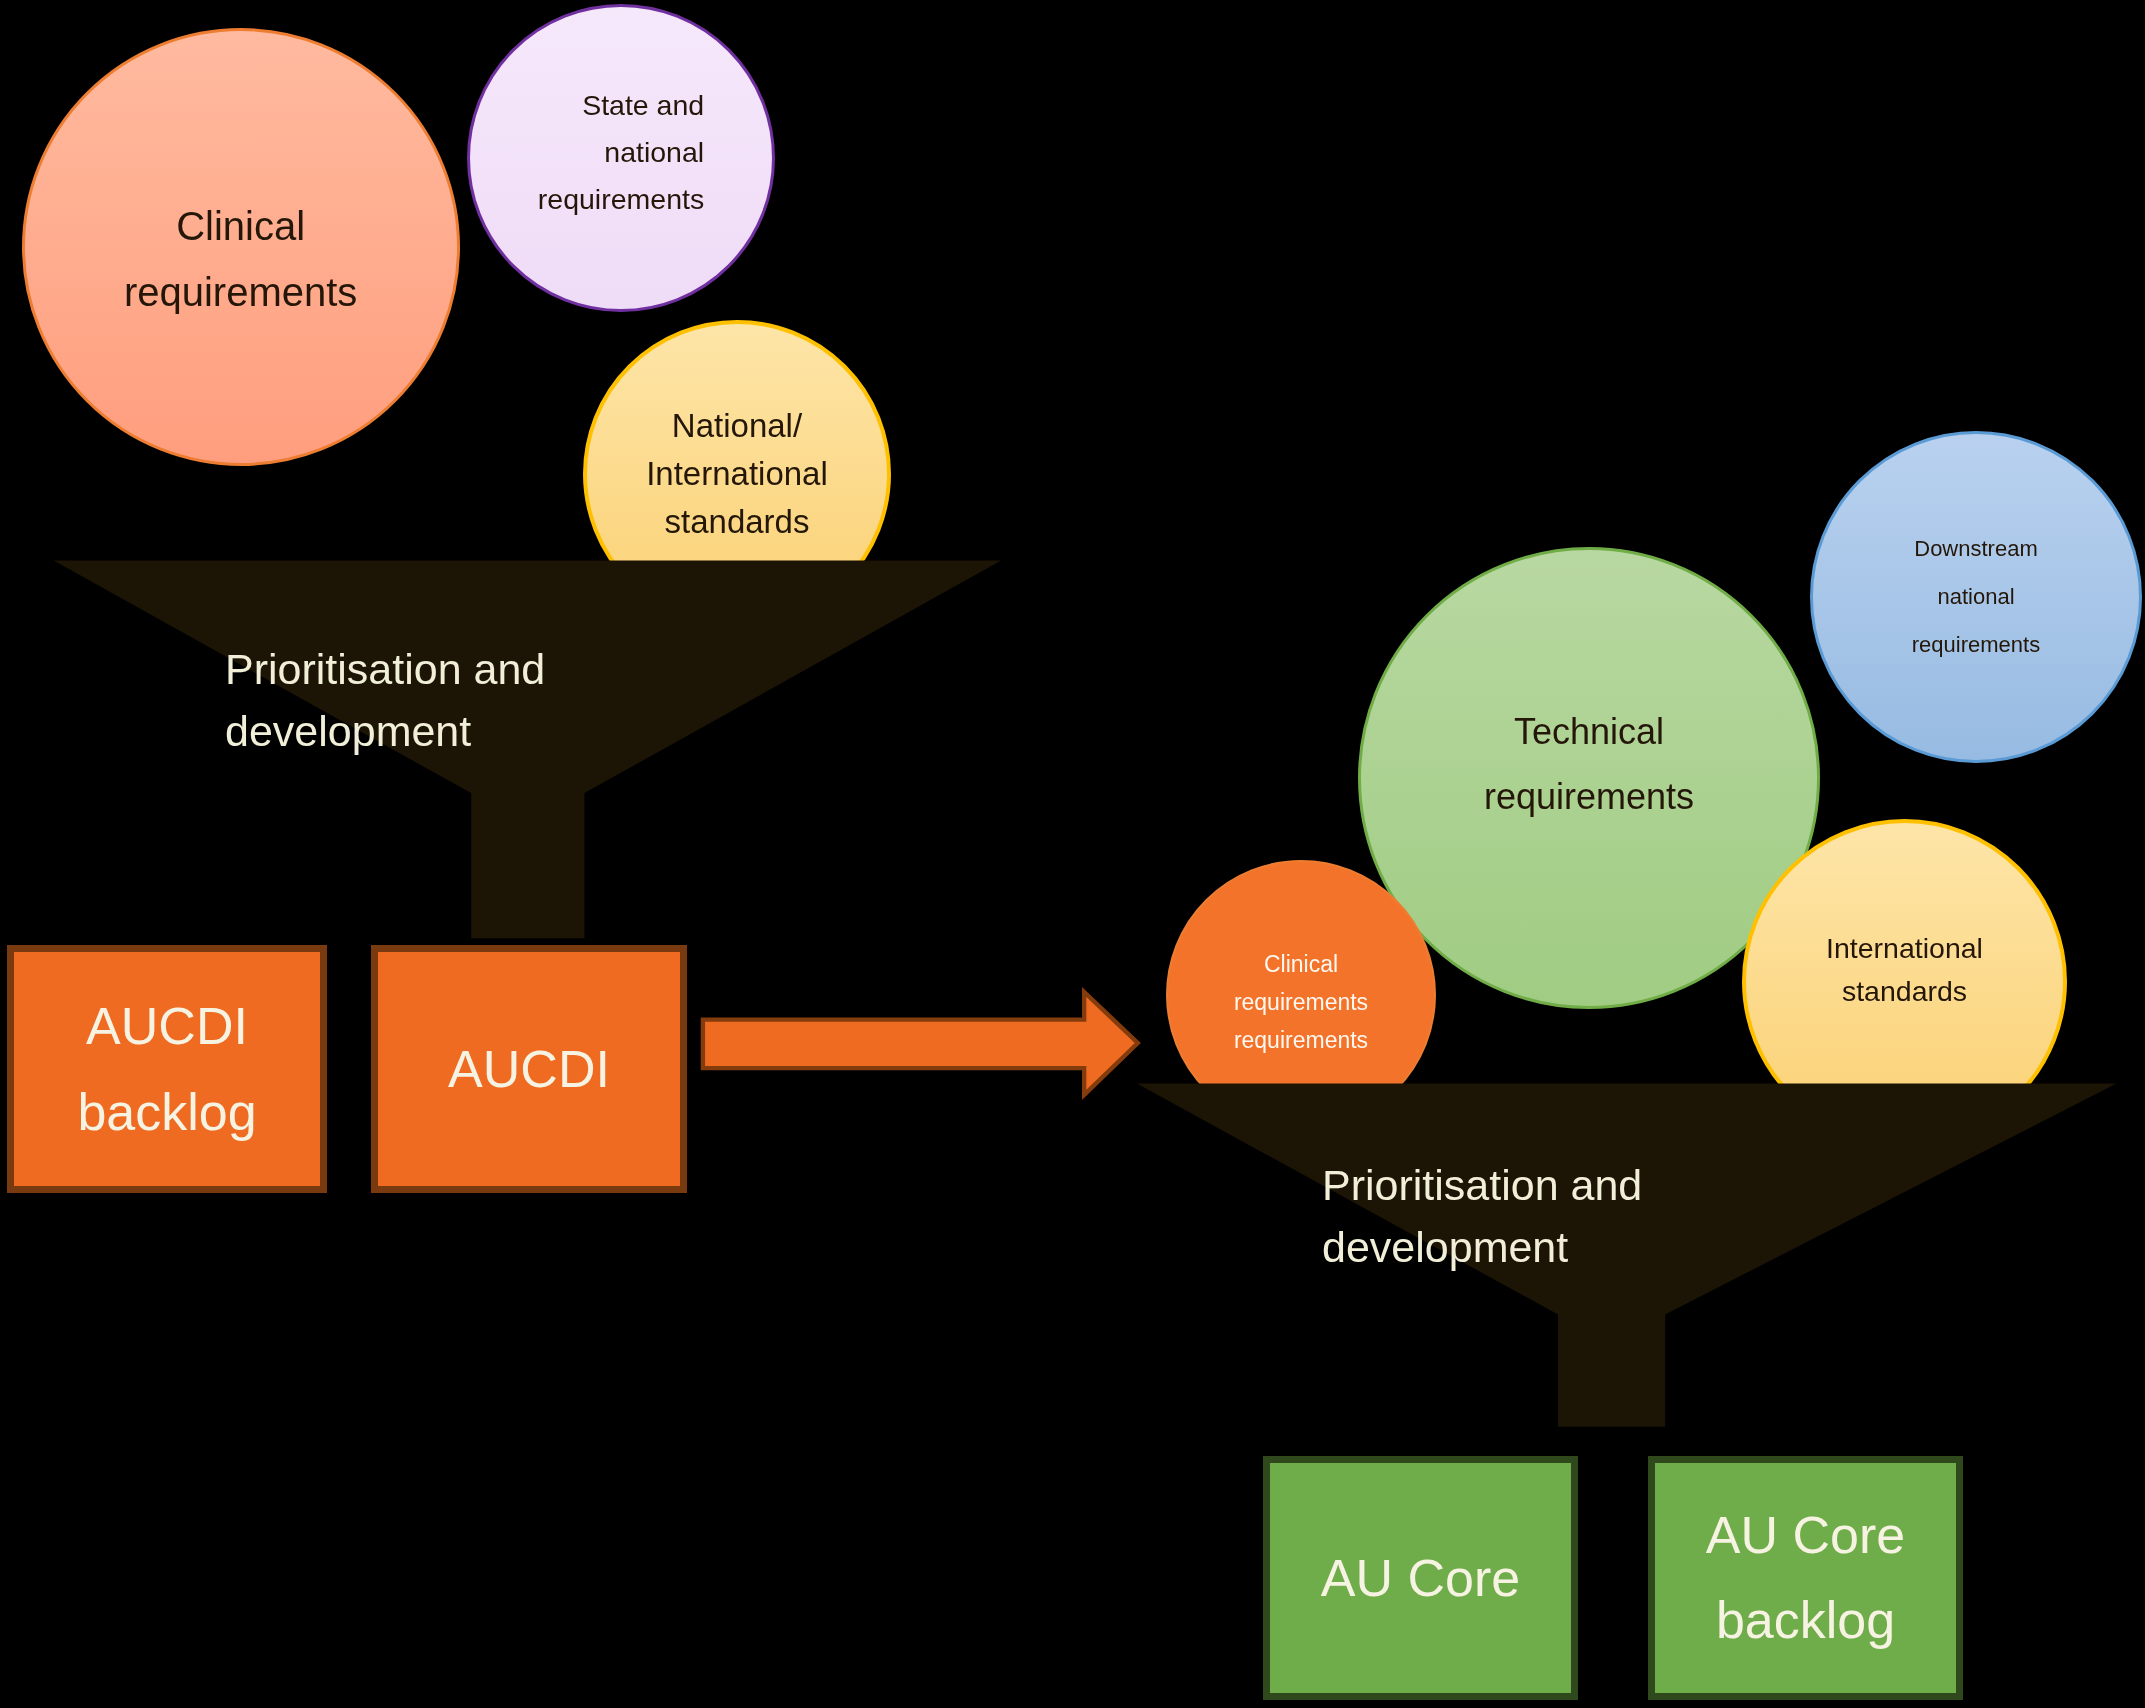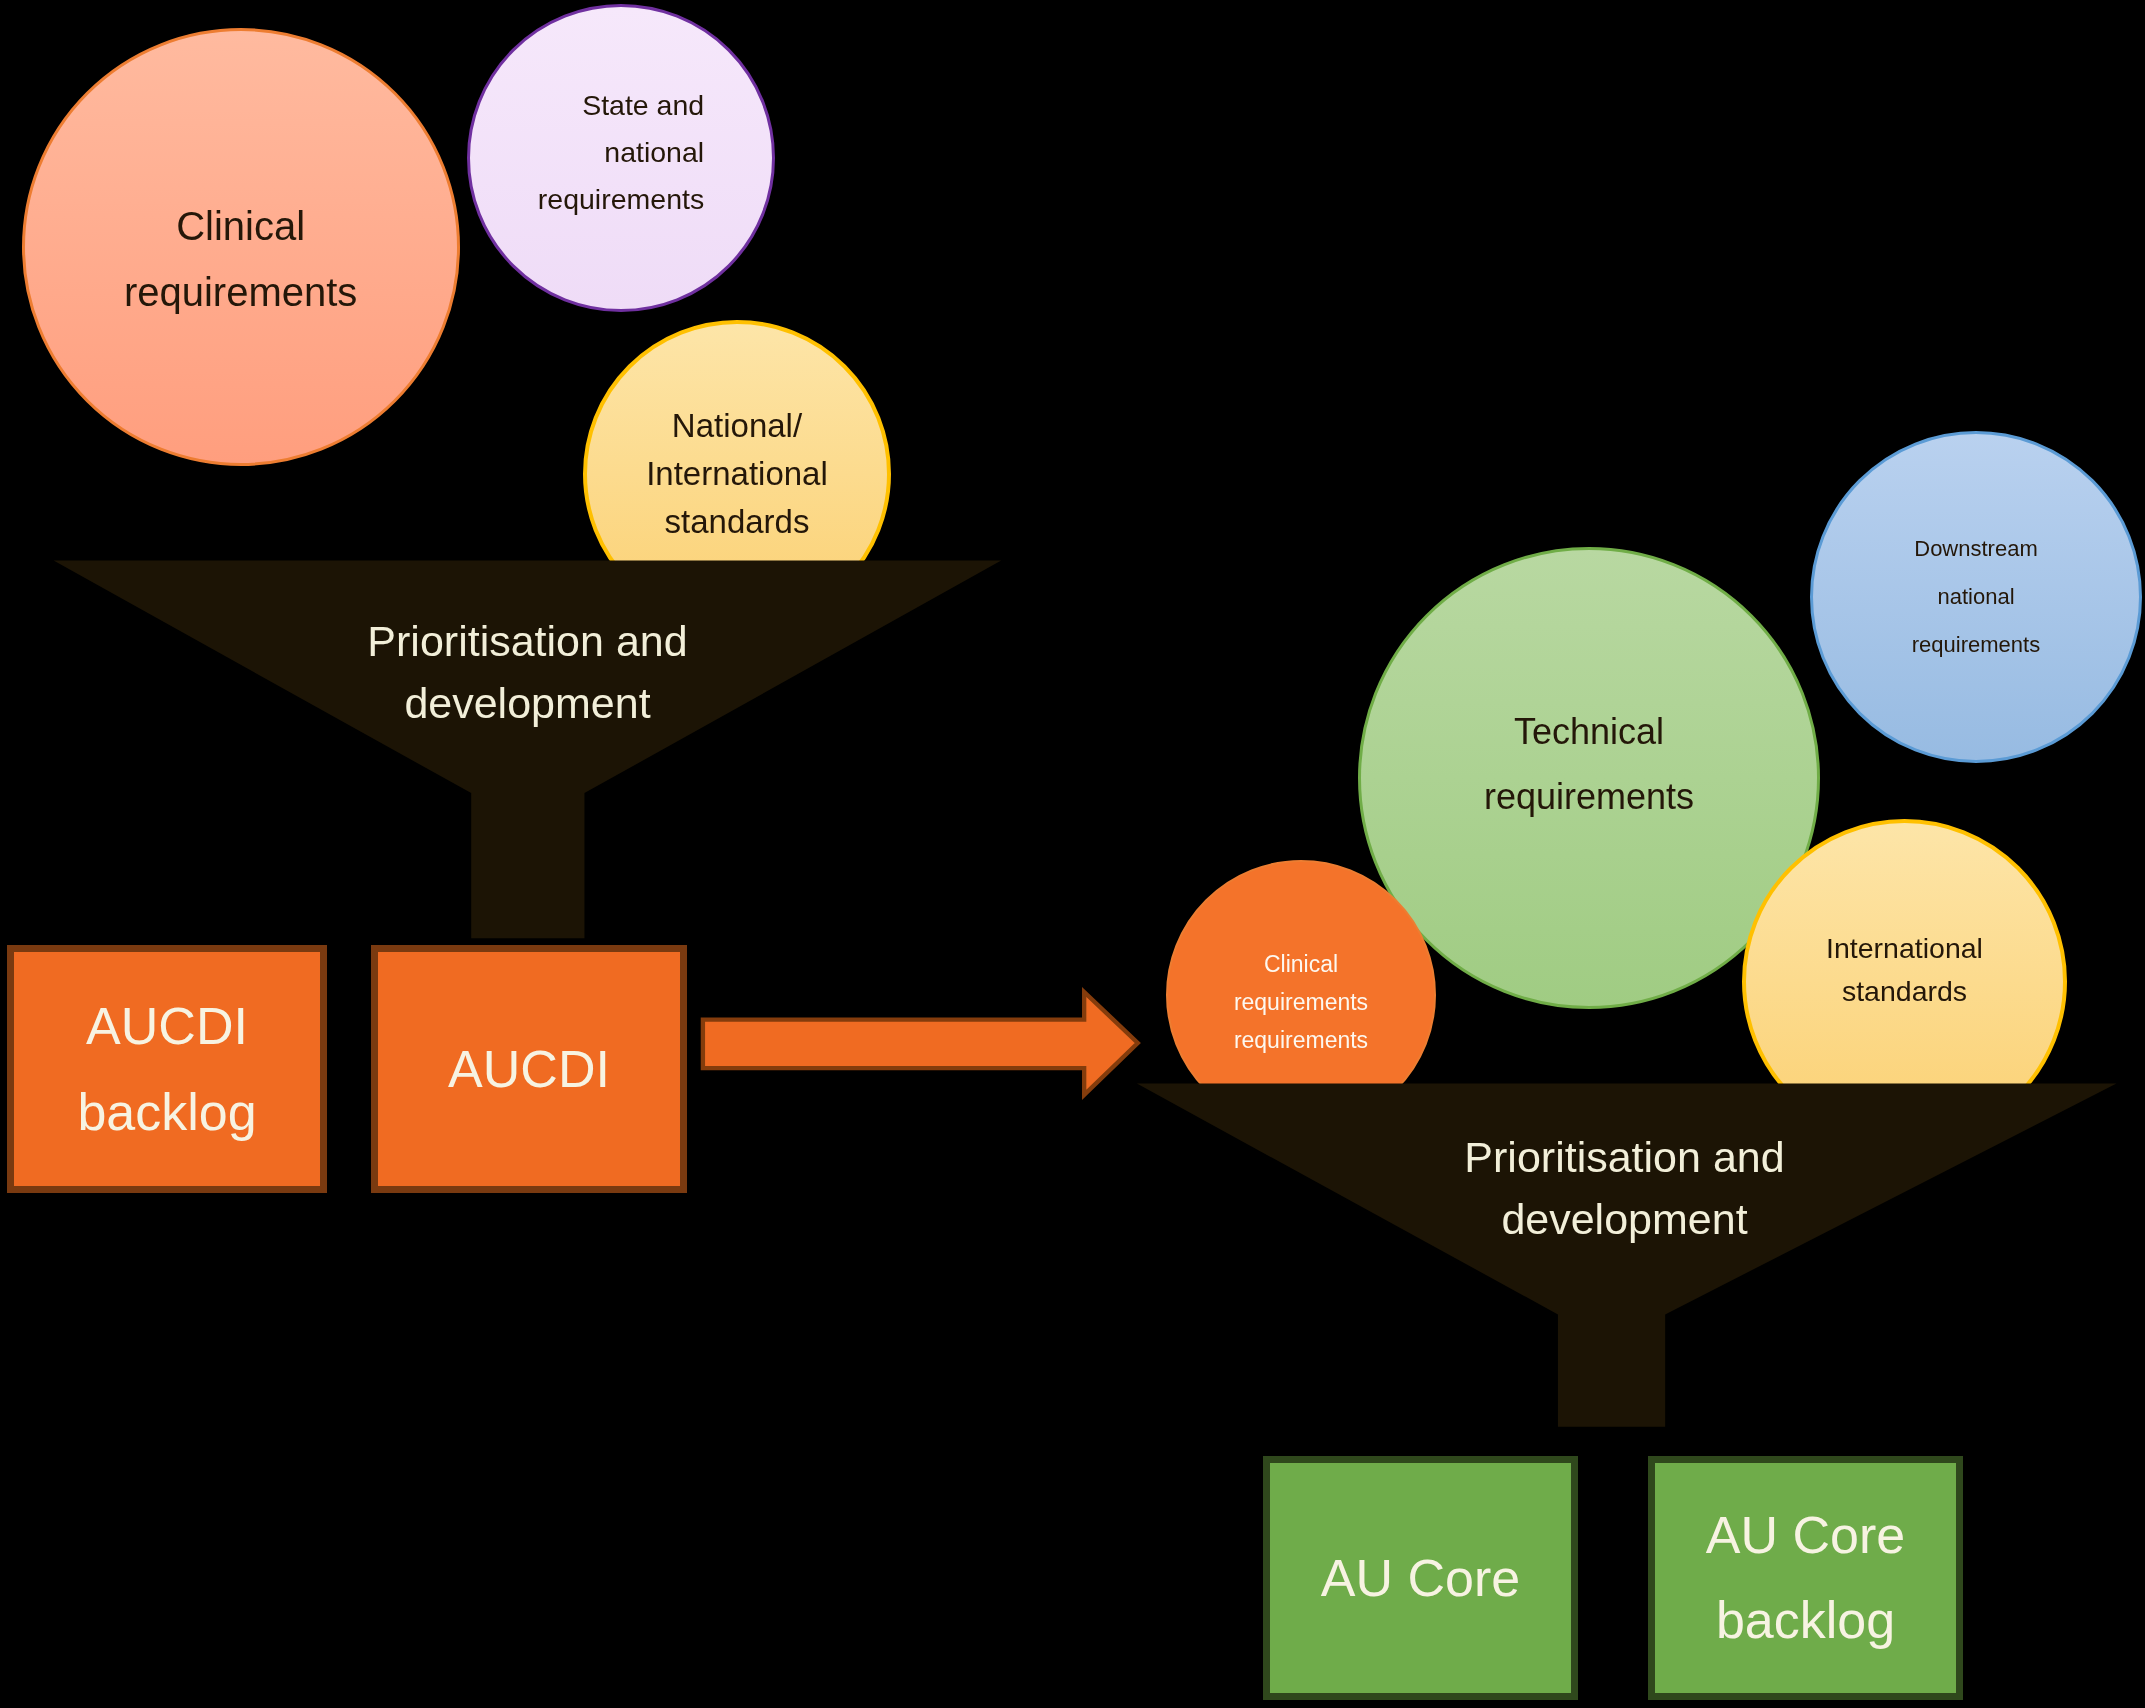--- a/index.html
+++ b/index.html
@@ -59,22 +59,22 @@
     background:linear-gradient(var(--yellow-fill-top),var(--yellow-fill-bottom));
     border:4.3px solid var(--yellow-border);
     font-size:28.5px;line-height:43px;}
   .c-intlstd .lines{transform:translateY(-12px);}
 
   
   .shape-layer{position:absolute;left:0;top:0;width:2145px;height:1709px;}
 
   
   .funnel-label{
-    position:absolute;width:605px;text-align:center;
-    color:var(--funnel-text);font-size:43px;line-height:62px;
+    position:absolute;width:605px;
+    color:var(--funnel-text);font-size:43px;line-height:62px;margin-top:28px;
   }
   .funnel-label span{display:block;}
   .fl-left{left:225px;top:610px;}
   .fl-right{left:1322px;top:1126px;}
 
   
   .box{
     position:absolute;box-sizing:border-box;
     display:flex;align-items:center;justify-content:center;
     text-align:center;color:var(--cream-text);

